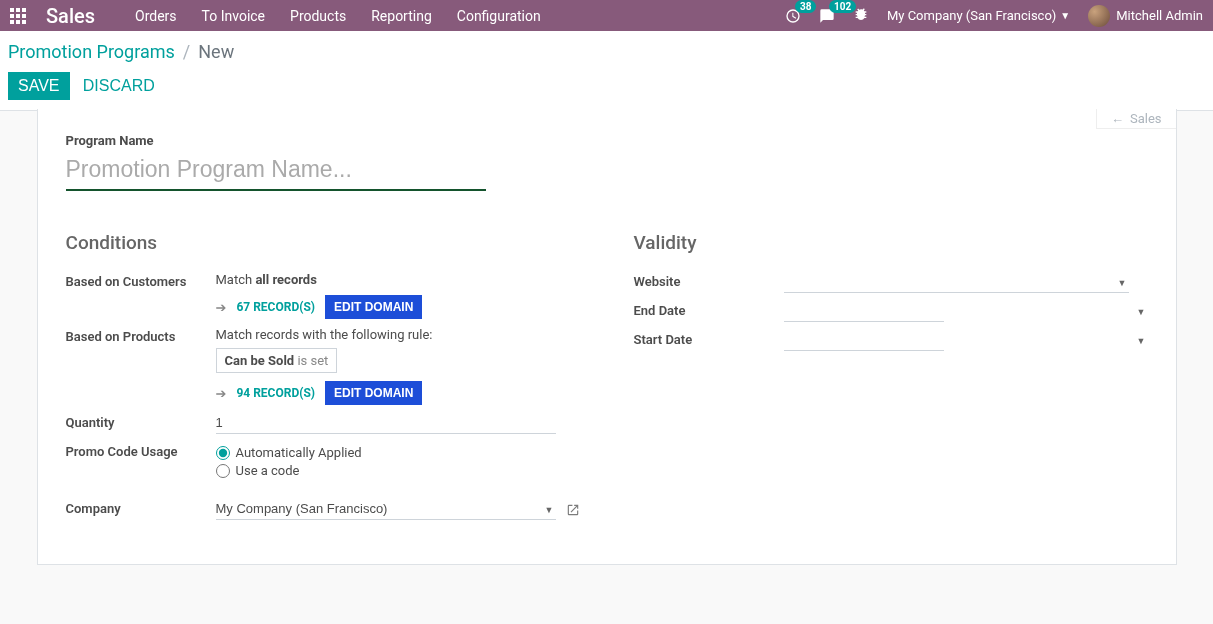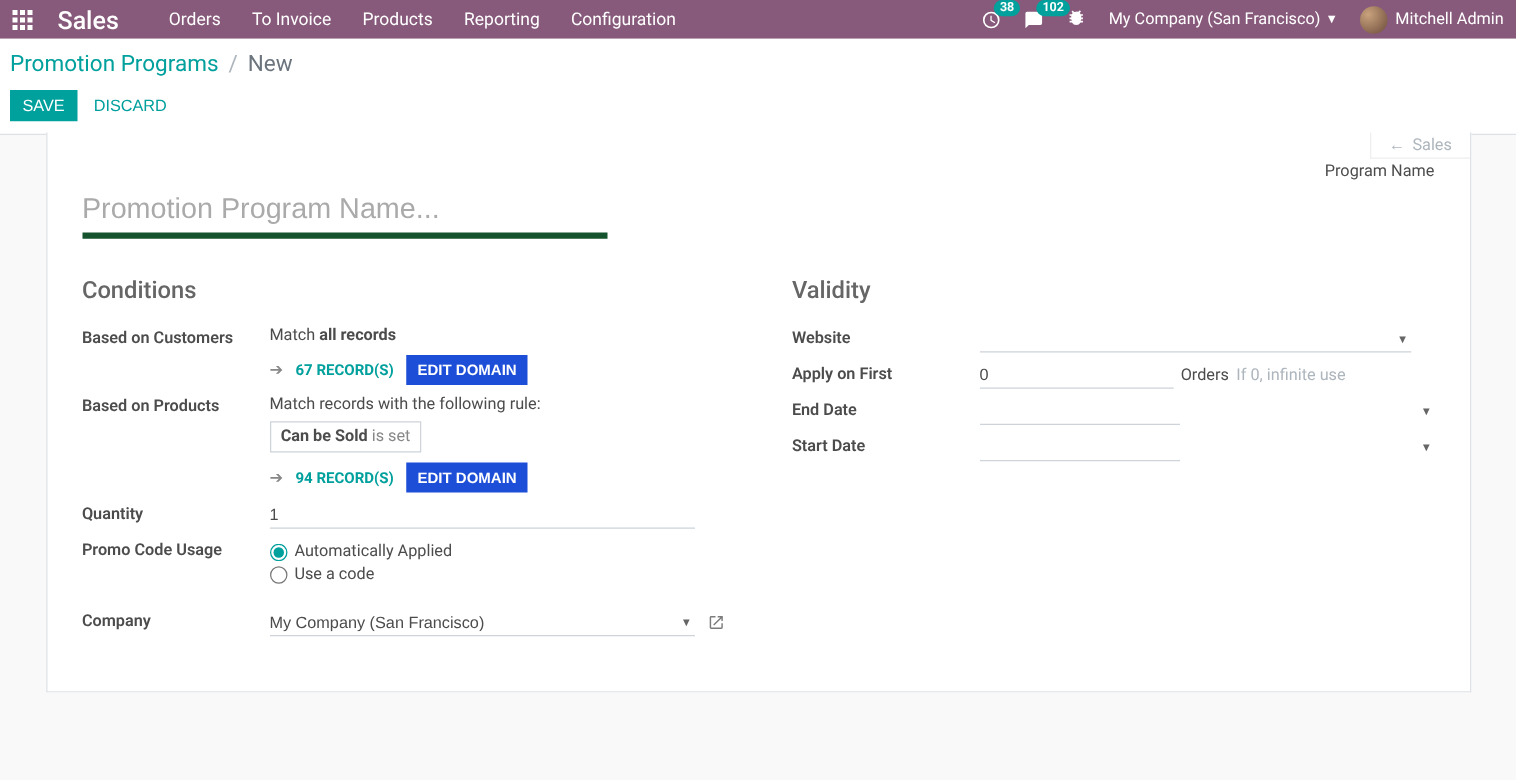--- a/index.html
+++ b/index.html
@@ -19,38 +19,38 @@
   .company-select { display:flex; align-items:center; gap:4px; cursor:pointer; }
   .avatar { width:22px; height:22px; border-radius:50%; background: radial-gradient(circle at 30% 30%, #c9a27d, #6b4b3a); }
   .caret { font-size:10px; }
 
   
   .controlbar { background:#fff; border-bottom:1px solid #dee2e6; padding: 10px 16px 10px 8px; }
   .breadcrumb { display:flex; gap:8px; font-size:18px; margin-bottom:10px; padding-left:0; }
   .breadcrumb a { color:#00a09d; text-decoration:none; }
   .breadcrumb .sep { color:#adb5bd; }
   .breadcrumb .current { color:#6c757d; }
-  .btn { display:inline-block; padding:5px 10px; font-size:13px; border:none; cursor:pointer; text-transform:uppercase; font-weight:500; }
+  .btn { display:inline-block; padding:5px 10px; font-size:16px; border:none; cursor:pointer; text-transform:uppercase; font-weight:500; }
   .btn-primary { background:#00a09d; color:#fff; }
   .btn-link { background:transparent; color:#00a09d; }
 
   
   .main-area { padding: 0; }
   .sheet-wrap { position:relative; max-width:1140px; margin: 0 auto; margin-top:-2px; }
   .sheet { background:#fff; border:1px solid #dee2e6; border-top:none; padding: 24px 28px 40px; position:relative; }
   
   .status-hint { position:absolute; top:0; right:0; color:#adb5bd; font-size:13px; padding: 2px 14px; border-left:1px solid #eee; border-bottom:1px solid #eee; }
   .status-hint::before { content:"←"; margin-right:6px; color:#adb5bd; }
 
-  .field-label { font-weight:400; color:#4c4c4c; font-size:13px;text-align:right; }
+  .field-label { font-weight:700; color:#4c4c4c; font-size:13px; }
   .program-name-label { display:block; margin-bottom:4px; }
-  .program-name-input { width: 420px; border:none; border-bottom:5px solid #14532d; font-size:23px; color:#0c4a6e; padding: 4px 0 6px; outline:none; }
+  .program-name-input { width: 420px; border:none; border-bottom:2px solid #14532d; font-size:23px; color:#0c4a6e; padding: 4px 0 6px; outline:none; }
   .program-name-input::placeholder { color:#aaa; }
 
-  .two-col { display:flex; gap:54px; margin-top:29px; }
+  .two-col { display:flex; gap:54px; margin-top:40px; }
   .col { flex:1; min-width:0; }
   h2.section { font-size:19px; font-weight:500; color:#666; margin-bottom:14px; }
 
   table.fields { width:100%; border-collapse:collapse; }
   table.fields td { padding: 4px 0; vertical-align:top; font-size:13px; }
   table.fields td.lbl { width:150px; font-weight:600; color:#4c4c4c; padding-right:10px; padding-top:6px; }
   
   .match-text { color:#4c4c4c; }
   .match-text b { font-weight:700; }
   .record-row { margin-top:8px; display:flex; align-items:center; gap:10px; }
@@ -240,30 +240,20 @@
                 <tr>
               <td class="lbl">Website</td>
               <td>
                 <div class="website-select">
                   <input class="underline-input" type="text" value="" style="">
                   <span class="select-caret">▼</span>
                 </div>
               </td>
             </tr>
             <tr>
-              <td class="lbl">Apply on First</td>
-              <td>
-                <div class="validity-row">
-                  <input class="underline-input" type="text" style="width: 155px;" value="0">
-                  <span class="helper-txt">Orders</span>
-                  <span class="helper-txt muted">If 0, infinite use</span>
-                </div>
-              </td>
-            </tr>
-            <tr>
               <td class="lbl">End Date</td>
               <td>
                 <div class="date-select">
                   <input class="underline-input" type="text" value="" style="">
                   <span class="select-caret">▼</span>
                 </div>
               </td>
             </tr>
             <tr>
               <td class="lbl">Start Date</td>

